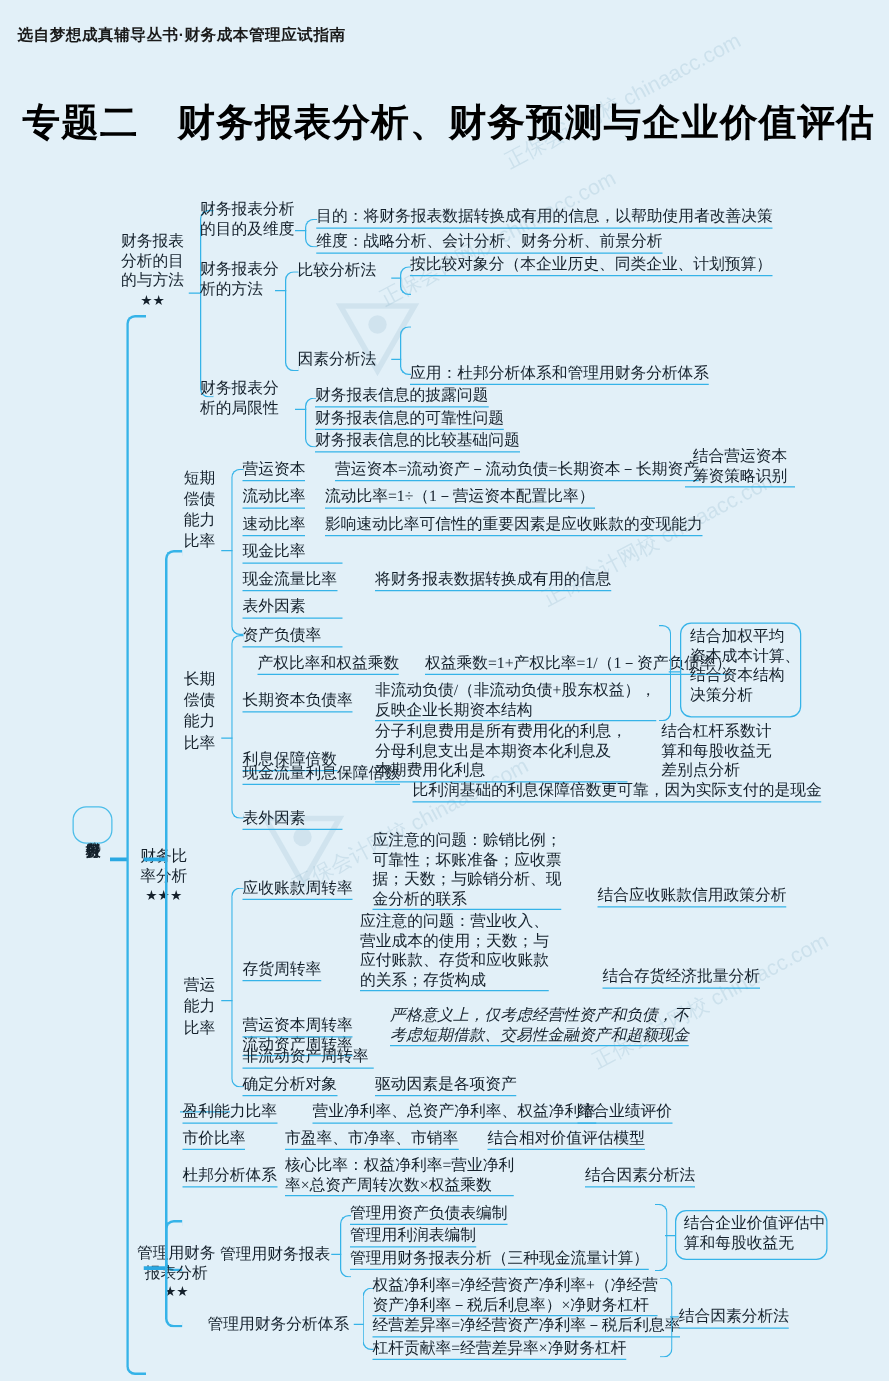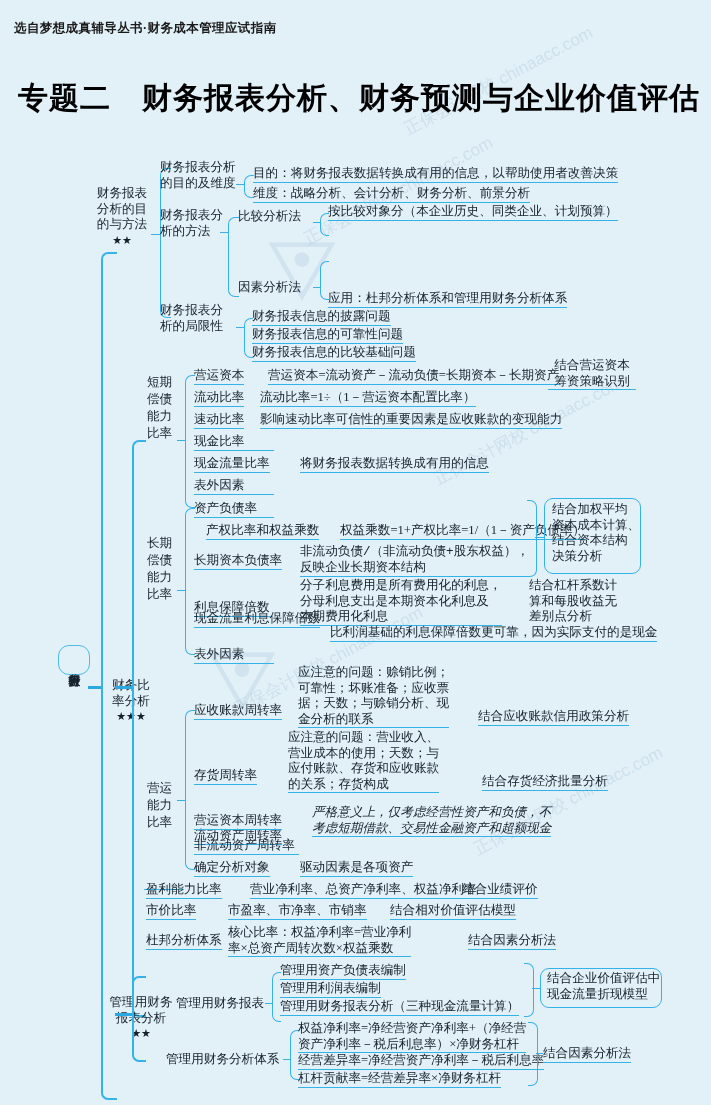--- a/index.html
+++ b/index.html
@@ -156,21 +156,21 @@
   <div class="n" style="left:147px;top:535px;width:30px;line-height:17px;">长期
 偿债
 能力
 比率</div>
   <div class="h" style="left:177px;top:590px;width:9px;"></div>
   <div class="br" style="left:185px;top:508px;width:9px;height:145px;"></div>
   <div class="n ul" style="left:194px;top:501px;width:80px;">资产负债率</div>
   <div class="n ul" style="left:206px;top:523px;">产权比率和权益乘数</div>
   <div class="n ul" style="left:340px;top:523px;">权益乘数=1+产权比率=1/（1－资产负债率）</div>
   <div class="n ul" style="left:194px;top:553px;">长期资本负债率</div>
-  <div class="n ul" style="left:300px;top:545px;font-family:Liberation Mono, monospace;">非流动负债/（非流动负债+股东权益），
+  <div class="n ul" style="left:300px;top:545px;">非流动负债/（非流动负债+股东权益），
 反映企业长期资本结构</div>
   <div class="bl" style="left:527px;top:500px;width:9px;height:75px;"></div>
   <div class="h" style="left:535px;top:537px;width:9px;"></div>
   <div class="box" style="left:544px;top:498px;width:95px;height:74px;"></div>
   <div class="n" style="left:552px;top:502px;">结合加权平均
 资本成本计算、
 结合资本结构
 决策分析</div>
 
   <div class="n ul" style="left:194px;top:600px;">利息保障倍数</div>
@@ -236,21 +236,21 @@
   <div class="n" style="left:176px;top:996px;">管理用财务报表</div>
   <div class="h" style="left:265px;top:1003px;width:8px;"></div>
   <div class="br" style="left:272px;top:972px;width:8px;height:48px;"></div>
   <div class="n ul" style="left:280px;top:963px;">管理用资产负债表编制</div>
   <div class="n ul" style="left:280px;top:981px;">管理用利润表编制</div>
   <div class="n ul" style="left:280px;top:999px;">管理用财务报表分析（三种现金流量计算）</div>
   <div class="bl" style="left:524px;top:963px;width:9px;height:52px;"></div>
   <div class="h" style="left:532px;top:988px;width:8px;"></div>
   <div class="box" style="left:540px;top:968px;width:120px;height:38px;"></div>
   <div class="n" style="left:547px;top:971px;">结合企业价值评估中
-现金流量折现模型</div>
+算和每股收益无</div>
 
   <div class="n" style="left:166px;top:1052px;">管理用财务分析体系</div>
   <div class="h" style="left:283px;top:1059px;width:8px;"></div>
   <div class="br" style="left:290px;top:1030px;width:8px;height:48px;"></div>
   <div class="n ul" style="left:298px;top:1053px;">经营差异率=净经营资产净利率－税后利息率</div>
   <div class="n ul" style="left:298px;top:1021px;">权益净利率=净经营资产净利率+（净经营
 资产净利率－税后利息率）×净财务杠杆</div>
   <div class="n ul" style="left:298px;top:1071px;">杠杆贡献率=经营差异率×净财务杠杆</div>
   <div class="bl" style="left:528px;top:1022px;width:9px;height:62px;"></div>
   <div class="h" style="left:536px;top:1053px;width:7px;"></div>

